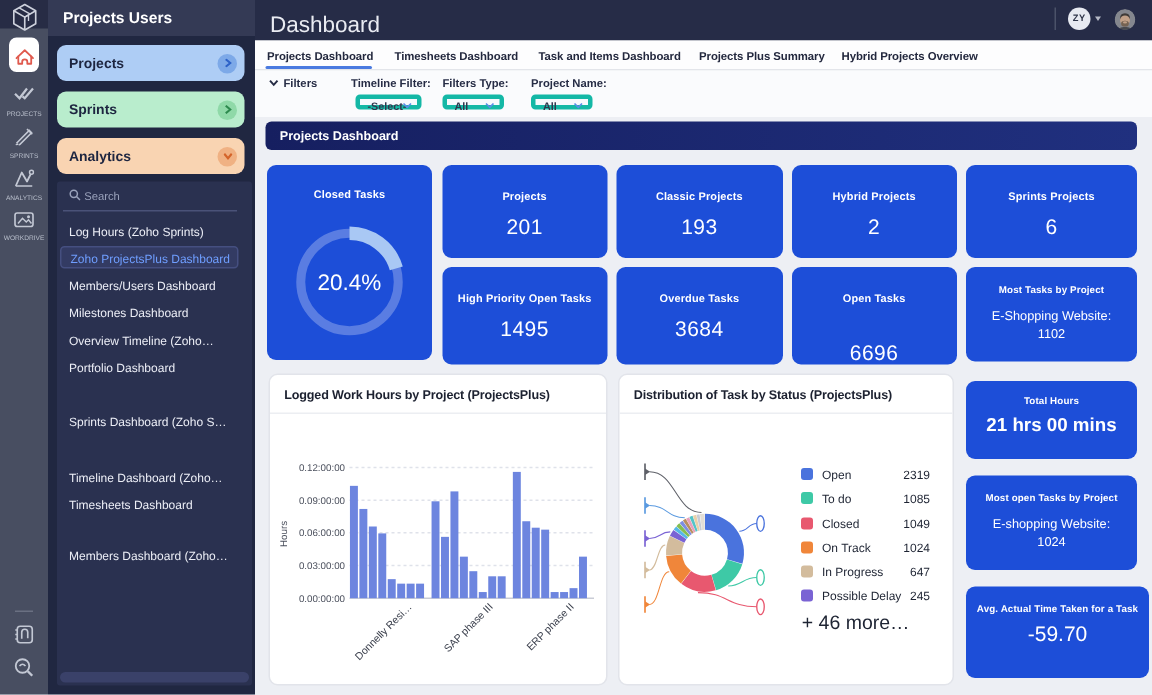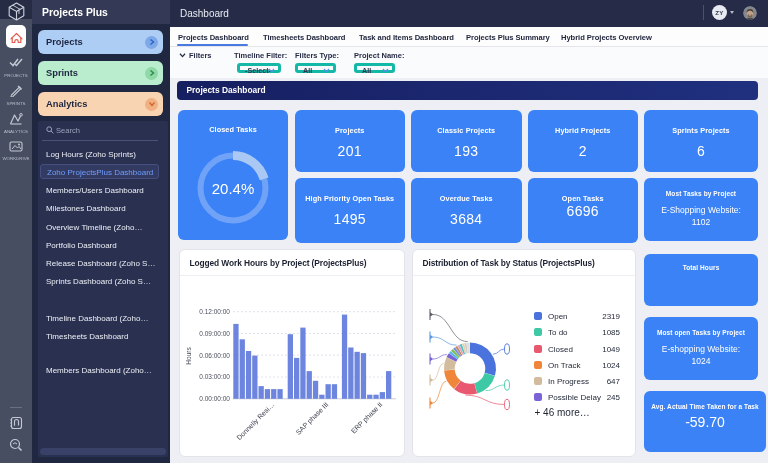--- a/index.html
+++ b/index.html
@@ -17,37 +17,37 @@
 #sidetitle { left:4px; top:6.5px; font-size:10.4px; font-weight:bold; color:#fff; letter-spacing:0; }
 .sbtn { left:0px; width:125px; height:24px; border-radius:6px; font-size:9.3px; font-weight:bold; color:#1d2540; line-height:24px; padding-left:8px; }
 .sbtn .circ { position:absolute; right:5px; top:5.5px; width:13px; height:13px; border-radius:50%; text-align:center; }
 .circ svg { display:block; margin:3.5px auto 0; }
 #search { left:4px; top:126px; width:116px; color:#9aa2bb; font-size:7.5px; border-bottom:1px solid #4a5278; padding-bottom:5px; padding-left:4px; }
 .sitem { left:2px; width:119px; height:15px; font-size:8px; color:#eceef6; line-height:15px; padding-left:6px; white-space:nowrap; overflow:hidden; }
 .sitem.active { background:#333b63; border:1px solid #454f80; border-radius:3px; color:#6f9eff; }
 #sidescroll { left:2px; top:448px; width:126px; height:7px; background:#3a4169; border-radius:4px; }
 
 #header { left:170px; top:0; width:598px; height:27px; background:#262c47; }
-#hdtitle { left:10px; top:7.5px; font-size:10px; font-weight:normal; color:#e9ebf2; }
+#hdtitle { left:10px; top:7.5px; font-size:15px; font-weight:normal; color:#e9ebf2; }
 #hdsep { left:533px; top:5px; width:1px; height:15px; background:#4b5269; }
 #zycirc { left:542px; top:5px; width:15px; height:15px; border-radius:50%; background:#e7eaf1; color:#2f3649; font-size:6.2px; font-weight:bold; text-align:center; line-height:15px; letter-spacing:.3px; }
 #caret { left:560px; top:11px; width:0; height:0; border-left:2.5px solid transparent; border-right:2.5px solid transparent; border-top:3.5px solid #b6bac6; }
 #avatar { left:573px; top:5.5px; width:14px; height:14px; border-radius:50%; overflow:hidden; }
 
 #tabs { left:170px; top:27px; width:598px; height:20px; background:#fdfdfe; border-bottom:1px solid #e3e5ea; }
 .tab { top:5.5px; font-size:7.6px; font-weight:bold; color:#23283e; letter-spacing:-.05px; }
 #tabline { left:7px; top:17px; width:71px; height:2px; background:#4a7ae0; border-radius:2px; }
 
 #filters { left:170px; top:47px; width:598px; height:31px; background:#fafbfd; }
 .flabel { top:4px; font-size:7.5px; font-weight:bold; color:#262c45; }
 .fdrop { top:15.5px; height:10px; background:#f7f9fd; border:3px solid #14b8a6; border-radius:3px; font-size:7.2px; font-weight:bold; color:#30364d; line-height:8px; padding:1px 4px 0 5px; position:absolute; }
 
 #content { left:170px; top:78px; width:598px; height:385px; background:#edeff4; }
 #banner { left:6.5px; top:2.5px; width:581px; height:19px; border-radius:4px; background:linear-gradient(90deg,#161f60,#20307f); color:#fff; font-size:8.4px; font-weight:bold; line-height:19px; padding-left:10px; }
-.card { background:#3b82f6; border-radius:6px; color:#fff; text-align:center; }
+.card { background:#1d4ed8; border-radius:6px; color:#fff; text-align:center; }
 .clabel { font-size:7.3px; font-weight:bold; letter-spacing:.1px; }
 .cnum { font-size:14px; letter-spacing:.3px; }
 .wcard { background:#fff; border:1px solid #e2e4ea; border-radius:6px; }
 .wtitle { position:absolute; left:10px; top:8px; font-size:8.4px; font-weight:bold; color:#1c2130; letter-spacing:-.1px; }
 .wsep { position:absolute; left:0; top:25px; width:100%; height:1px; background:#eceef2; }
 .legrow { position:absolute; left:121.5px; width:86px; height:10px; }
 .legsq { position:absolute; left:0; top:0; width:8px; height:8px; border-radius:2px; }
 .legtx { position:absolute; left:14px; top:0; font-size:8px; color:#1e2433; }
 .legval { position:absolute; right:0; top:0; font-size:8px; color:#1e2433; text-align:right; }
 </style>
@@ -97,21 +97,21 @@
 <svg class="abs" style="left:9px;top:438px" width="14" height="14" viewBox="0 0 14 14">
  <circle cx="6" cy="6" r="4.5" fill="none" stroke="#c3c8d4" stroke-width="1.2"></circle>
  <path d="M9.5 9.5 L12.5 12.5" stroke="#c3c8d4" stroke-width="1.6"></path>
  <path d="M4 6 Q6 3.5 8 6" fill="none" stroke="#c3c8d4" stroke-width="1"></path>
 </svg>
 
 <div class="abs" id="strip"></div>
 <div class="abs" id="side">
   <div class="abs" style="left:-6px;top:0;width:138px;height:24px;background:#343a55"></div>
   <div class="abs" style="left:0;top:121px;width:130px;height:336px;background:#2a3150;border-radius:2px"></div>
-  <div class="abs" id="sidetitle">Projects Plus</div>
+  <div class="abs" id="sidetitle">Projects Users</div>
   <div class="abs sbtn" style="top:30px;background:#aecdf5">Projects
     <span class="circ" style="background:#7da9e8">
         <svg width="6" height="6" viewBox="0 0 6 6">
           <path d="M1.5 .5 L4.5 3 L1.5 5.5" fill="none" stroke="#2d62c8" stroke-width="1.4"></path>
         </svg>
       </span></div>
   <div class="abs sbtn" style="top:61px;background:#b9edcd">Sprints
     <span class="circ" style="background:#8fd9a8">
         <svg width="6" height="6" viewBox="0 0 6 6">
           <path d="M1.5 .5 L4.5 3 L1.5 5.5" fill="none" stroke="#2d8a4e" stroke-width="1.4"></path>
@@ -126,21 +126,20 @@
   <div class="abs" id="search"><svg width="8" height="8" viewBox="0 0 8 8" style="vertical-align:-1px">
         <circle cx="3.2" cy="3.2" r="2.4" fill="none" stroke="#9aa2bb" stroke-width="1"></circle>
         <path d="M5 5 L7.3 7.3" stroke="#9aa2bb" stroke-width="1"></path>
       </svg> Search</div>
   <div class="abs sitem" style="top:146.7px">Log Hours (Zoho Sprints)</div>
   <div class="abs sitem" style="top:183.2px">Members/Users Dashboard</div>
   <div class="abs sitem active" style="top:164.4px">Zoho ProjectsPlus Dashboard</div>
   <div class="abs sitem" style="top:201.4px">Milestones Dashboard</div>
   <div class="abs sitem" style="top:219.7px">Overview Timeline (Zoho…</div>
   <div class="abs sitem" style="top:237.9px">Portfolio Dashboard</div>
-  <div class="abs sitem" style="top:256.2px">Release Dashboard (Zoho S…</div>
   <div class="abs sitem" style="top:274.4px">Sprints Dashboard (Zoho S…</div>
   <div class="abs sitem" style="top:310.9px">Timeline Dashboard (Zoho…</div>
   <div class="abs sitem" style="top:329.2px">Timesheets Dashboard</div>
   <div class="abs sitem" style="top:363px">Members Dashboard (Zoho…</div>
   <div class="abs" id="sidescroll"></div>
 </div>
 
 <div class="abs" id="header">
   <div class="abs" id="hdtitle">Dashboard</div>
   <div class="abs" id="hdsep"></div>
@@ -215,30 +214,31 @@
   <div class="abs card" style="left:124.5px;top:100px;width:110.5px;height:65px">
     <div class="clabel" style="margin-top:16px">High Priority Open Tasks</div>
     <div class="cnum" style="margin-top:8px">1495</div>
     </div>
   <div class="abs card" style="left:241px;top:100px;width:110.5px;height:65px">
     <div class="clabel" style="margin-top:16px">Overdue Tasks</div>
     <div class="cnum" style="margin-top:8px">3684</div>
     </div>
   <div class="abs card" style="left:357.5px;top:100px;width:110.5px;height:65px">
     <div class="clabel" style="margin-top:16px">Open Tasks</div>
-    <div class="cnum" style="margin-top:0">6696</div>
+    <div class="cnum" style="margin-top:24px">6696</div>
     </div>
   <div class="abs card" style="left:474px;top:100px;width:114px;height:63px">
     <div class="clabel" style="margin-top:12px;font-size:6.5px">Most Tasks by Project</div>
     <div style="font-size:8.5px;margin-top:8px">E-Shopping Website:</div>
     <div style="font-size:8.5px;margin-top:2px">1102</div>
     </div>
 
   <div class="abs card" style="left:474px;top:176px;width:114px;height:52px">
     <div class="clabel" style="margin-top:10px;font-size:6.5px">Total Hours</div>
+    <div style="font-size:12.5px;font-weight:bold;margin-top:5px">21 hrs 00 mins</div>
     </div>
   <div class="abs card" style="left:474px;top:239px;width:114px;height:63px">
     <div class="clabel" style="margin-top:12px;font-size:6.5px">Most open Tasks by Project</div>
     <div style="font-size:8.5px;margin-top:8px">E-shopping Website:</div>
     <div style="font-size:8.5px;margin-top:2px">1024</div>
     </div>
   <div class="abs card" style="left:474px;top:313px;width:122px;height:61px">
     <div class="clabel" style="margin-top:12px;font-size:6.5px">Avg. Actual Time Taken for a Task</div>
     <div style="font-size:14px;margin-top:4px">-59.70</div>
     </div>
@@ -362,15 +362,15 @@
     <div class="legrow" style="top:127px">
         <span class="legsq" style="background:#d3bc9d"></span>
         <span class="legtx">In Progress</span>
         <span class="legval">647</span>
       </div>
     <div class="legrow" style="top:143px">
         <span class="legsq" style="background:#7a63d4"></span>
         <span class="legtx">Possible Delay</span>
         <span class="legval">245</span>
       </div>
-    <div class="abs" style="left:122px;top:157px;font-size:10px;color:#1e2433">+ 46 more…</div>
+    <div class="abs" style="left:122px;top:157px;font-size:13px;color:#1e2433">+ 46 more…</div>
   </div>
 </div>
 
 </body></html>

